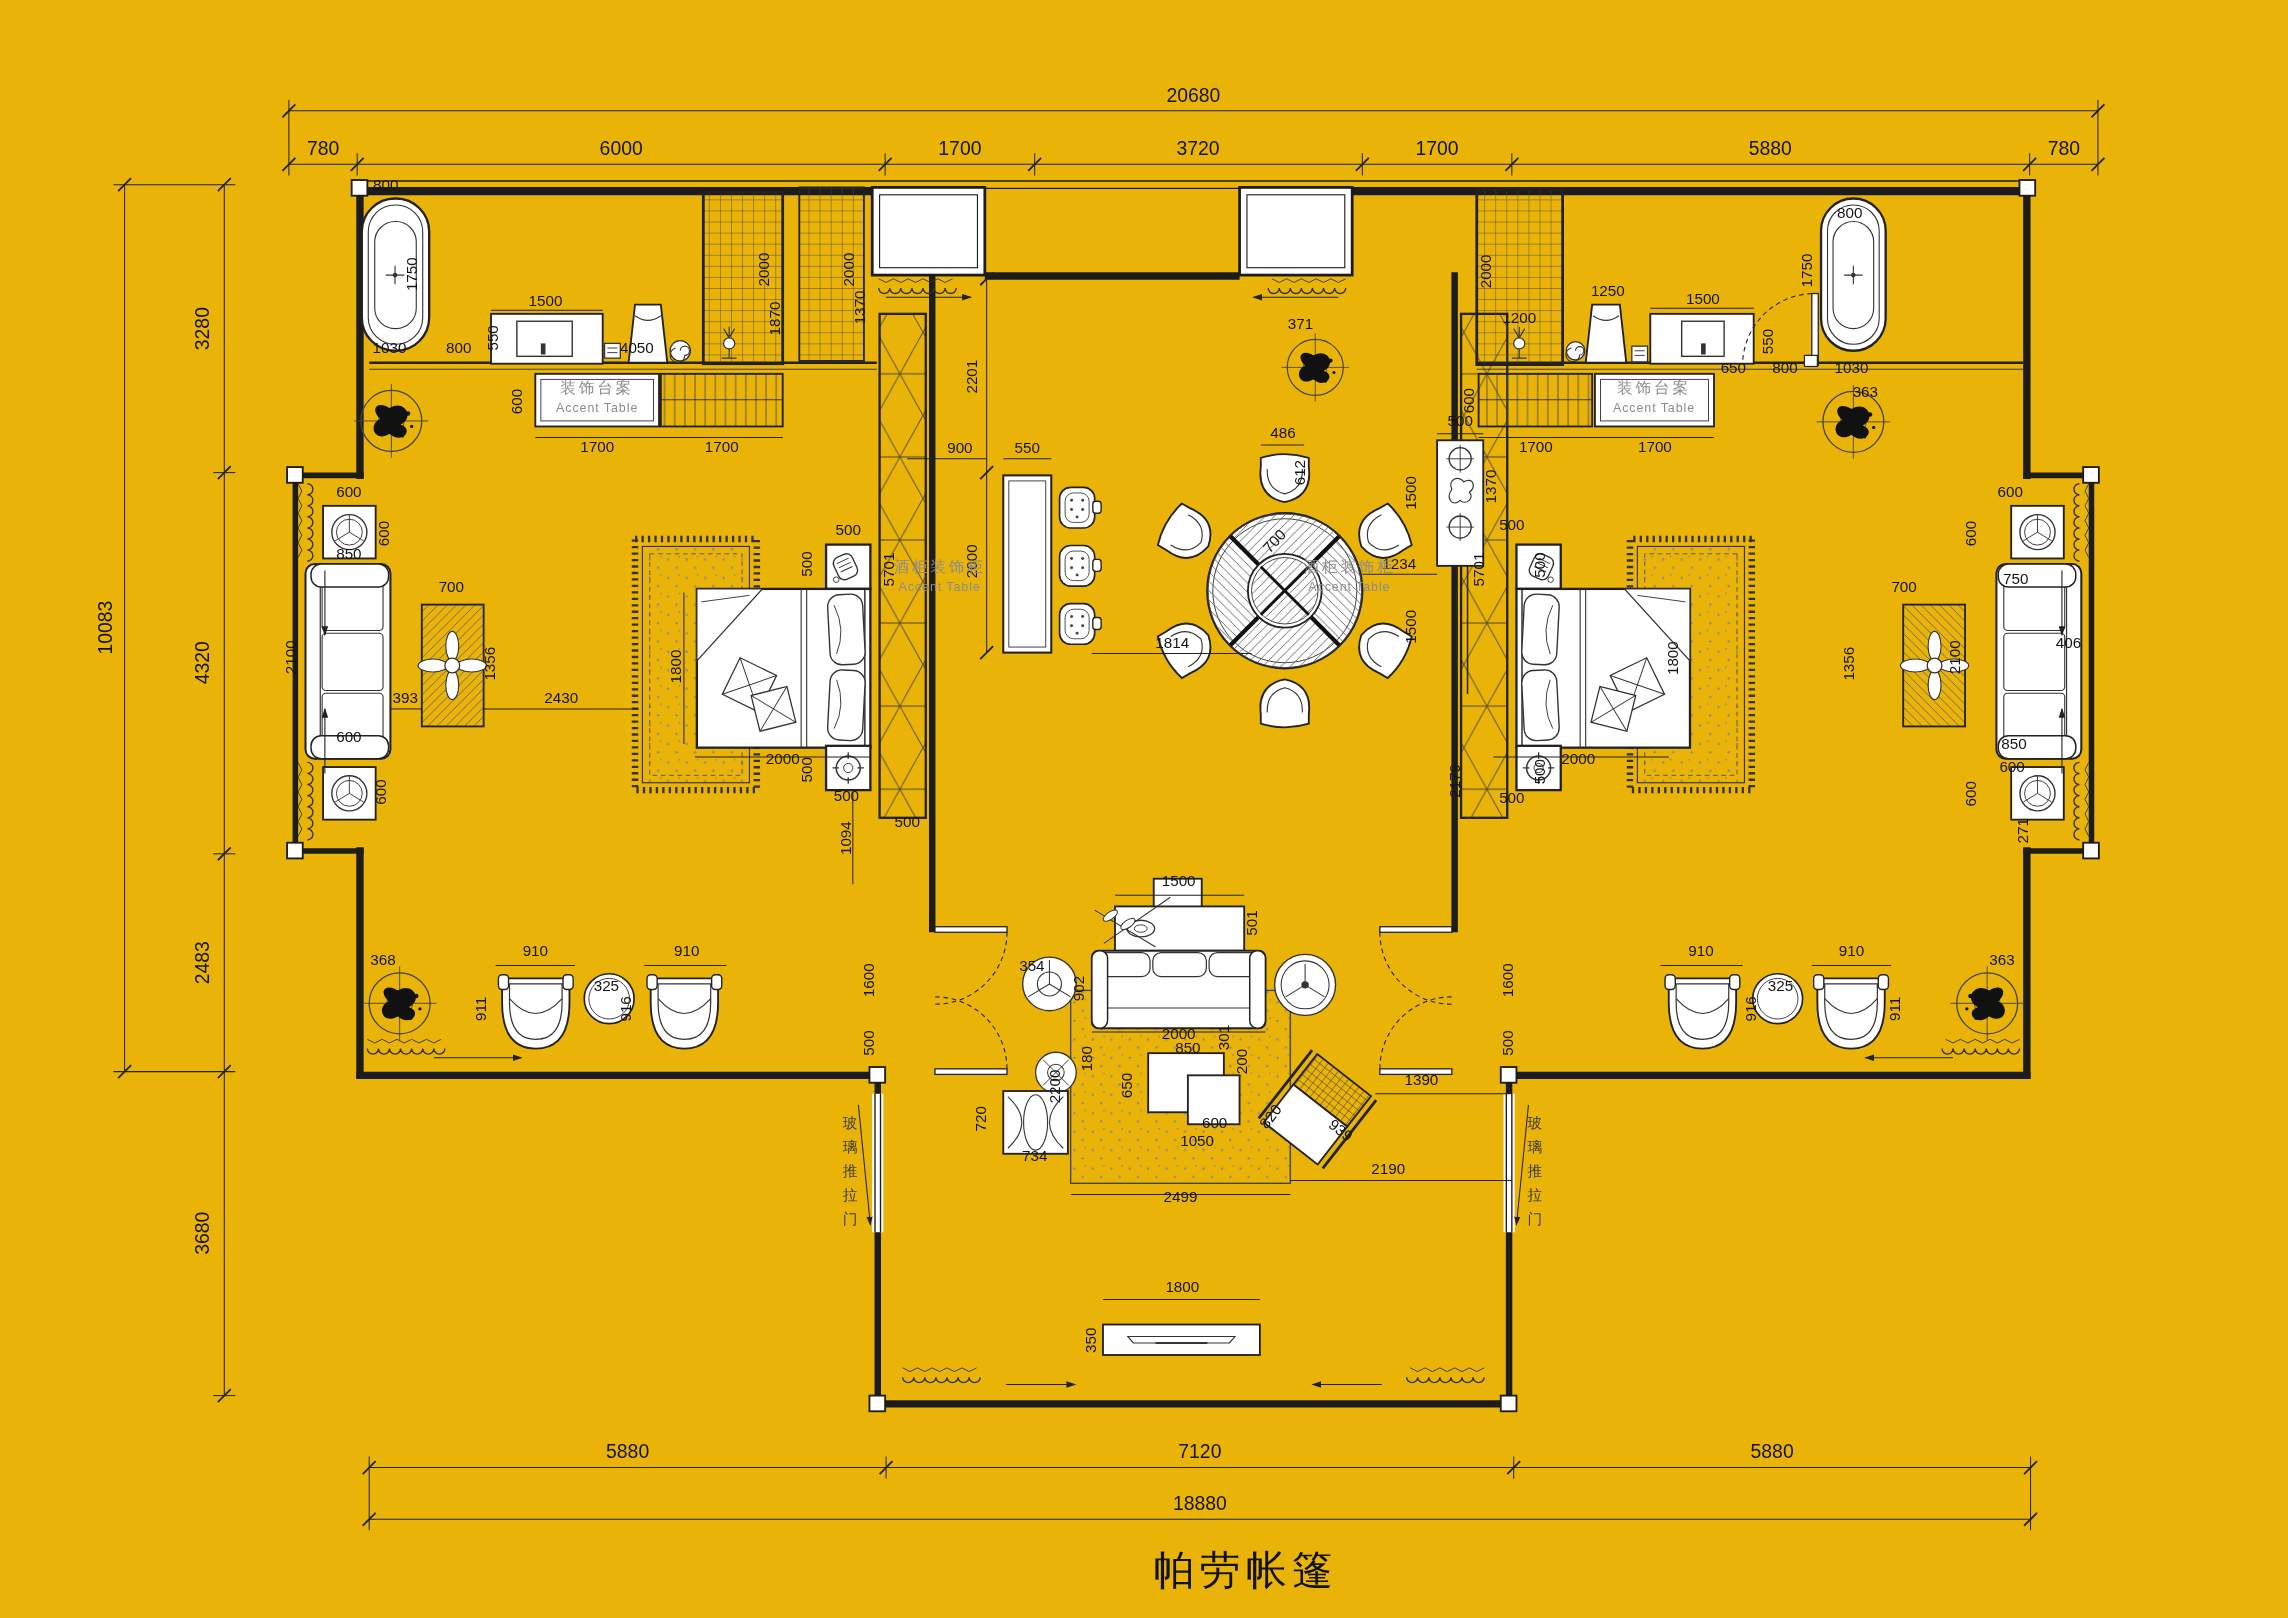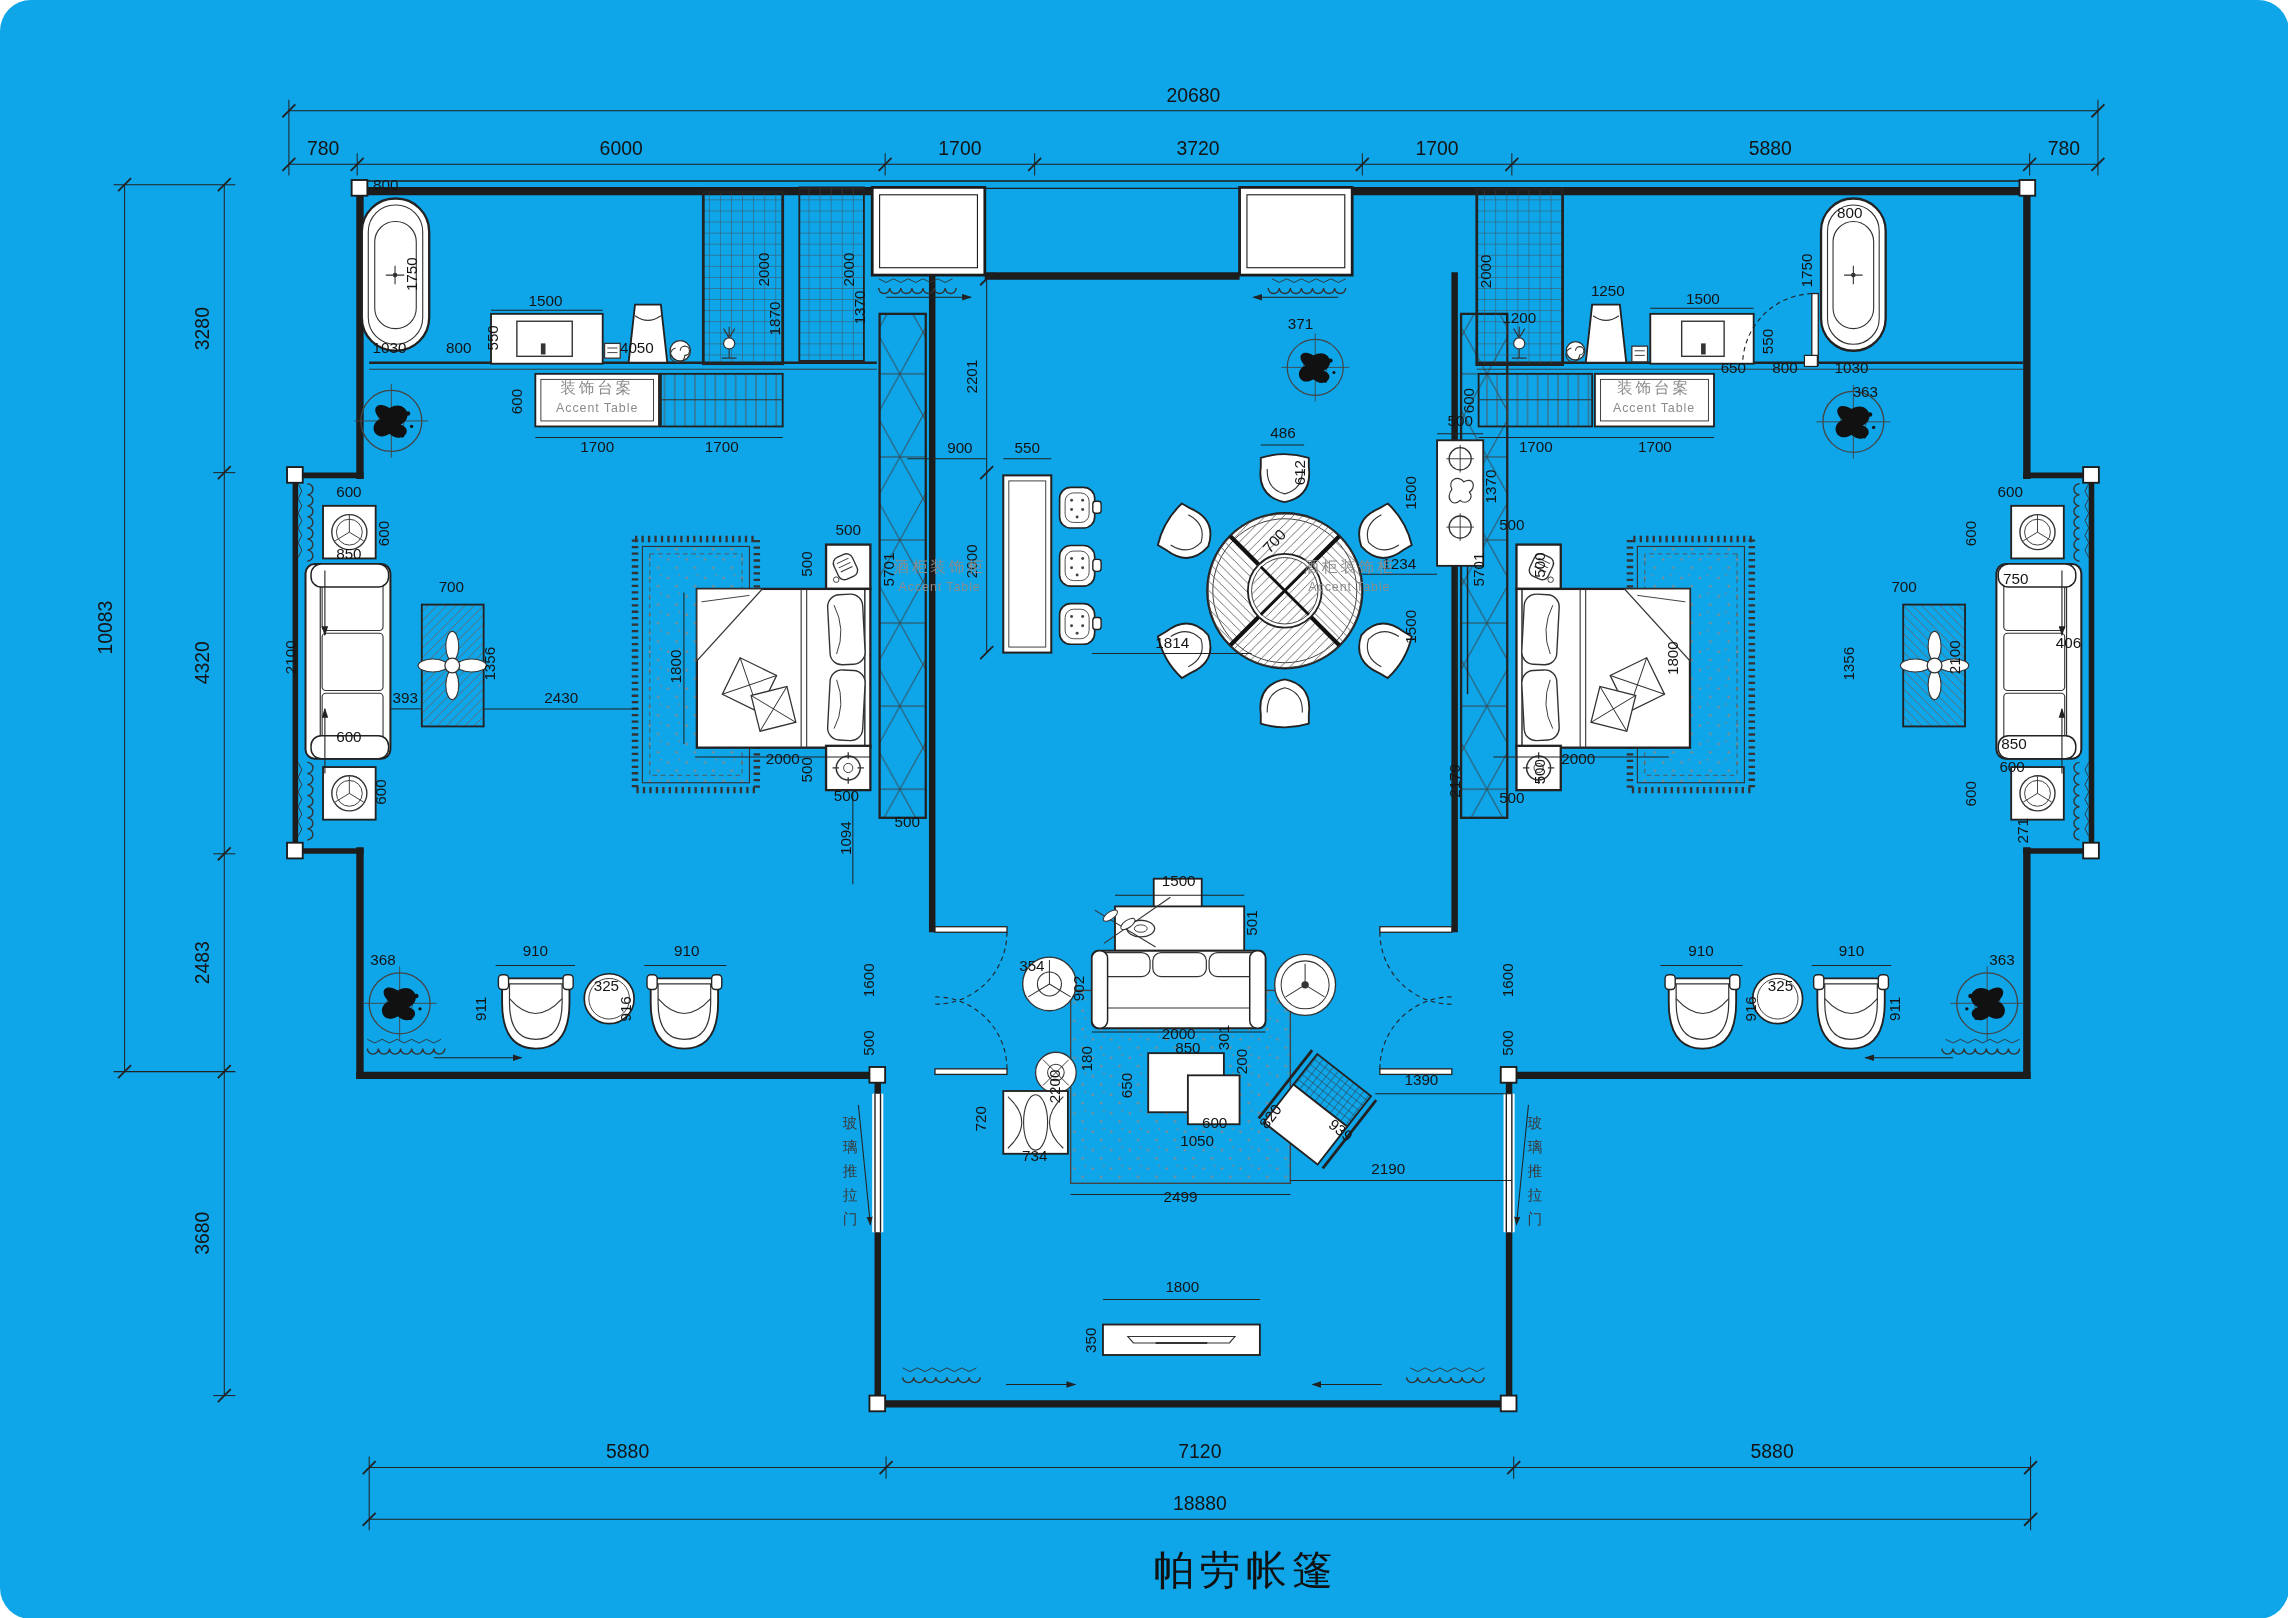--- a/index.html
+++ b/index.html
@@ -1,16 +1,16 @@
 <!DOCTYPE html>
 <html style="font-size:14.8px"><head>
 <meta charset="utf-8">
 <style>
   html,body{margin:0;padding:0;background:#fff;}
-  .page{width:2289px;height:1619px;position:relative;background:#0ea5e9;font-family:"Liberation Sans",sans-serif;border-radius:31px;}
+  .page{width:2289px;height:1619px;position:relative;background:#eab308;font-family:"Liberation Sans",sans-serif;}
   svg{display:block;}
   .dim{font-family:"Liberation Sans",sans-serif;fill:#141414;}
   .roomcn{font-family:"Liberation Sans",sans-serif;fill:#8c8c8c;letter-spacing:3px;}
   .roomen{font-family:"Liberation Sans",sans-serif;fill:#8c8c8c;letter-spacing:1px;}
   .glass{font-family:"Liberation Sans",sans-serif;fill:#3a3a3a;}
   .ttl{font-family:"Liberation Serif",serif;fill:#111;letter-spacing:6px;}
 </style>
 </head>
 <body>
 

